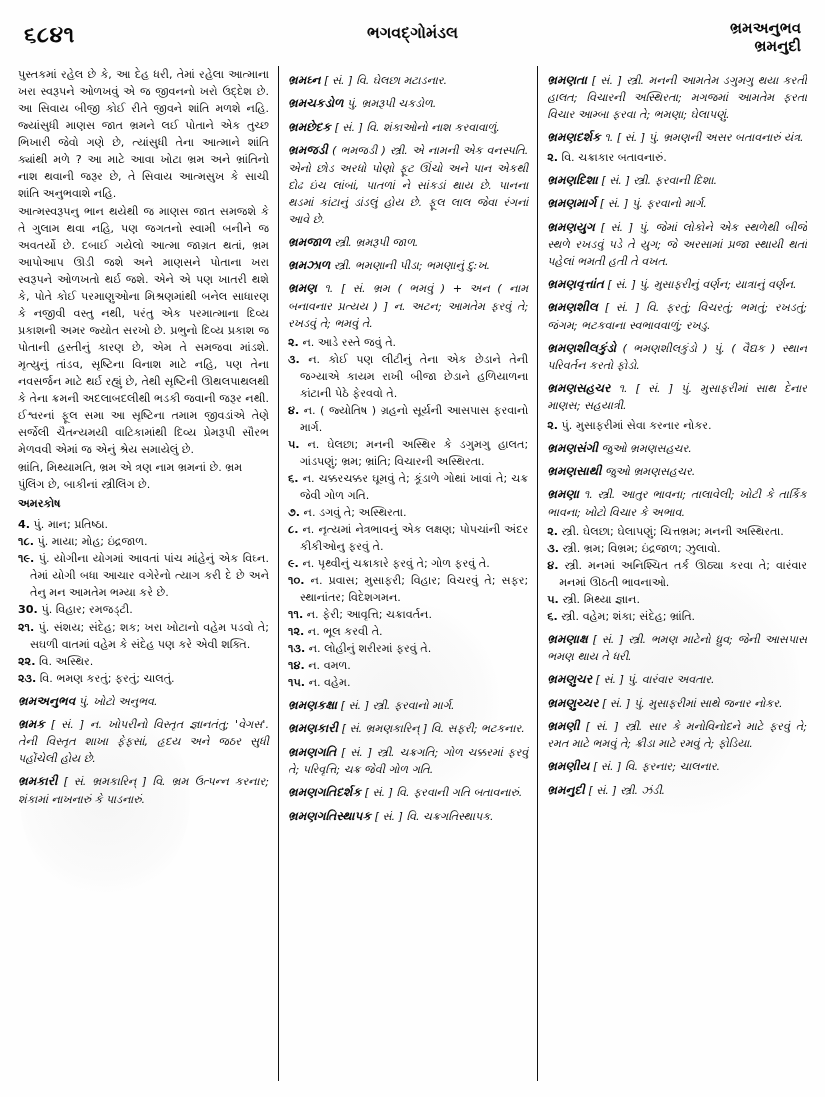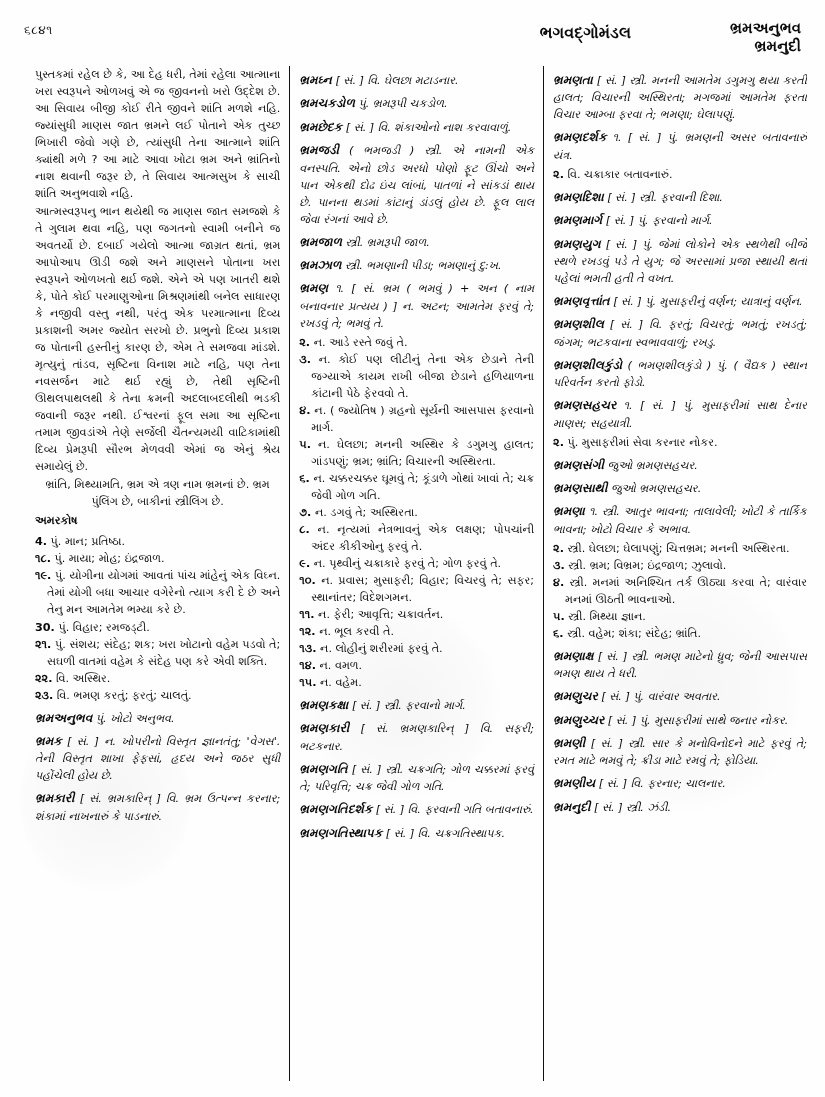--- a/index.html
+++ b/index.html
@@ -37,52 +37,51 @@
   header.runhead {
     display: flex;
     align-items: flex-start;
     justify-content: space-between;
     height: 52px;
     padding: 6px 6px 0 6px;
     box-sizing: border-box;
   }
   .folio {
     font-family: "DejaVu Sans", sans-serif;
-    font-weight: 400;
-    font-size: 12px;
+    font-weight: 700;
+    font-size: 22px;
     letter-spacing: 0.5px;
     line-height: 1;
     padding-top: 4px;
     flex: 0 0 auto;
     width: 170px;
   }
   .booktitle {
     font-family: Liberation Mono, monospace;
     font-weight: 700;
     font-size: 16px;
-    text-align: right;
+    text-align: center;
     flex: 1 1 auto;
     padding-top: 4px;
   }
   .guide {
     font-family: "DejaVu Sans", sans-serif;
     font-weight: 700;
     font-size: 15px;
     text-align: right;
     line-height: 1.18;
     flex: 0 0 auto;
     width: 170px;
   }
   .guide div { display: block; }
 
   .columns {
     display: flex;
     height: 1015px;
     box-sizing: border-box;
-    margin-left: 17px;
   }
   .col {
     box-sizing: border-box;
     font-family: "DejaVu Sans", sans-serif;
     font-size: 11.2px;
     line-height: 1.52;
     text-align: justify;
     overflow: hidden;
   }
   .col1 { width: 266px; padding-right: 9px; }
@@ -133,21 +132,21 @@
       <div>ભ્રમનુદી</div>
     </div>
   </header>
 
   <div class="columns">
 
     <div class="col col1">
 
       <p class="para body">પુસ્તકમાં રહેલ છે કે, આ દેહ ધરી, તેમાં રહેલા આત્માના ખરા સ્વરૂપને ઓળખવું એ જ જીવનનો ખરો ઉદ્દેશ છે. આ સિવાય બીજી કોઈ રીતે જીવને શાંતિ મળશે નહિ. જ્યાંસુધી માણસ જાત ભ્રમને લઈ પોતાને એક તુચ્છ ભિખારી જેવો ગણે છે, ત્યાંસુધી તેના આત્માને શાંતિ ક્યાંથી મળે ? આ માટે આવા ખોટા ભ્રમ અને ભ્રાંતિનો નાશ થવાની જરૂર છે, તે સિવાય આત્મસુખ કે સાચી શાંતિ અનુભવાશે નહિ.</p>
       <p class="para body">આત્મસ્વરૂપનુ ભાન થયેથી જ માણસ જાત સમજશે કે તે ગુલામ થવા નહિ, પણ જગતનો સ્વામી બનીને જ અવતર્યો છે. દબાઈ ગયેલો આત્મા જાગ્રત થતાં, ભ્રમ આપોઆપ ઊડી જશે અને માણસને પોતાના ખરા સ્વરૂપને ઓળખતો થર્ઇ જશે. એને એ પણ ખાતરી થશે કે, પોતે કોઈ પરમાણુઓના મિશ્રણમાંથી બનેલ સાધારણ કે નજીવી વસ્તુ નથી, પરંતુ એક પરમાત્માના દિવ્ય પ્રકાશની અમર જ્યોત સરખો છે. પ્રભુનો દિવ્ય પ્રકાશ જ પોતાની હસ્તીનું કારણ છે, એમ તે સમજવા માંડશે. મૃત્યુનું તાંડવ, સૃષ્ટિના વિનાશ માટે નહિ, પણ તેના નવસર્જન માટે થર્ઇ રહ્યું છે, તેથી સૃષ્ટિની ઊથલપાથલથી કે તેના ક્રમની અદલાબદલીથી ભડકી જવાની જરૂર નથી. ઈશ્વરનાં ફૂલ સમા આ સૃષ્ટિના તમામ જીવડાંએ તેણે સર્જેલી ચૈતન્યમયી વાટિકામાંથી દિવ્ય પ્રેમરૂપી સૌરભ મેળવવી એમાં જ એનું શ્રેય સમાયેલું છે.</p>
-      <p class="para body" style="text-align:center">ભ્રાંતિ, મિથ્યામતિ, ભ્રમ એ ત્રણ નામ ભ્રમનાં છે. ભ્રમ પુંલિંગ છે, બાકીનાં સ્ત્રીલિંગ છે.</p>
+      <p class="para body" style="text-align:left">ભ્રાંતિ, મિથ્યામતિ, ભ્રમ એ ત્રણ નામ ભ્રમનાં છે. ભ્રમ પુંલિંગ છે, બાકીનાં સ્ત્રીલિંગ છે.</p>
       <p class="attrib">અમરકોષ</p>
 
       <p class="sense"><span class="num">4.</span> <span>પું. માન; પ્રતિષ્ઠા.</span></p>
       <p class="sense"><span class="num">૧૮.</span> <span>પું. માયા; મોહ; ઇંદ્રજાળ.</span></p>
       <p class="sense"><span class="num">૧૯.</span> <span>પું. યોગીના યોગમાં આવતાં પાંચ માંહેનું એક વિઘ્ન. તેમાં યોગી બધા આચાર વગેરેનો ત્યાગ કરી દે છે અને તેનુ મન આમતેમ ભમ્યા કરે છે.</span></p>
       <p class="sense"><span class="num">30.</span> <span>પું. વિહાર; રમજડ્ટી.</span></p>
       <p class="sense"><span class="num">૨૧.</span> <span>પું. સંશય; સંદેહ; શક; ખરા ખોટાનો વહેમ પડવો તે; સઘળી વાતમાં વહેમ કે સંદેહ પણ કરે એવી શક્તિ.</span></p>
       <p class="sense"><span class="num">૨૨.</span> <span>વિ. અસ્થિર.</span></p>
       <p class="sense"><span class="num">૨૩.</span> <span>વિ. ભમણ કરતું; ફરતું; ચાલતું.</span></p>
 

